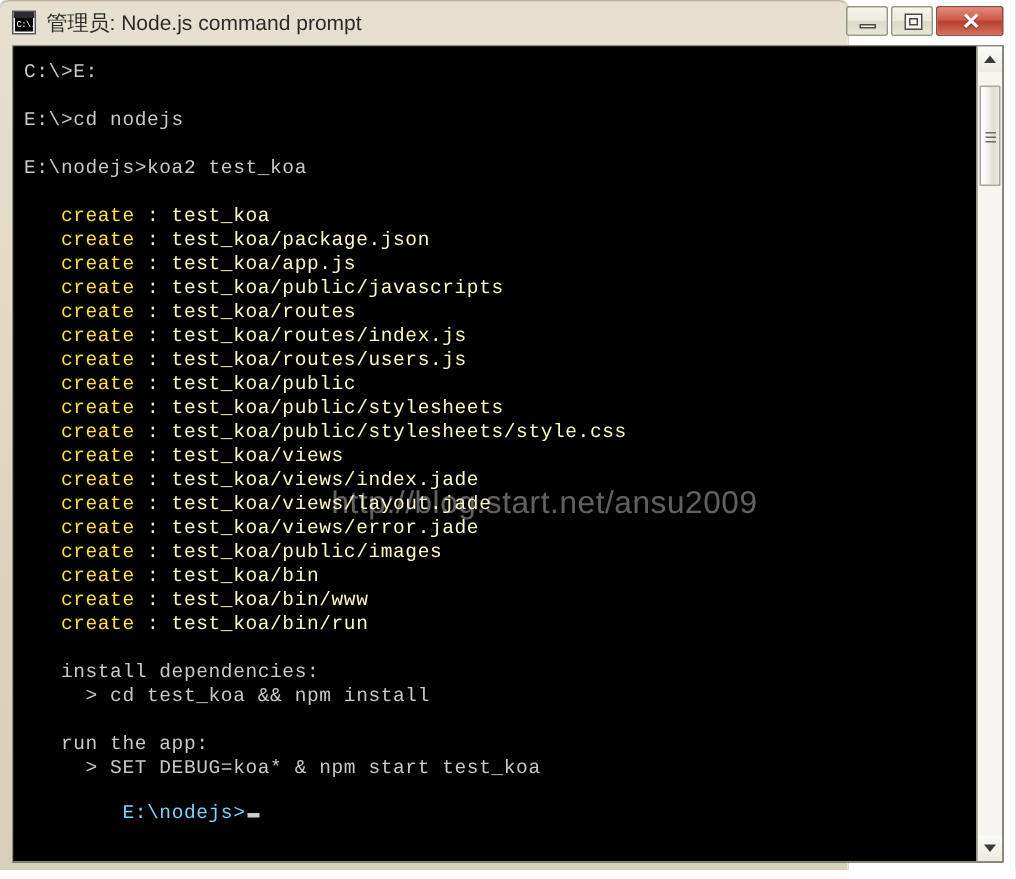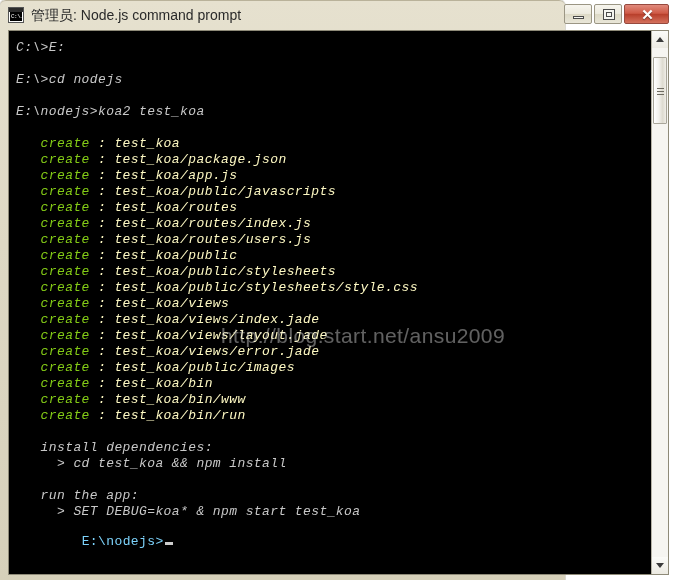--- a/index.html
+++ b/index.html
@@ -167,24 +167,23 @@
     position: absolute;
     left: 7px;
     top: 9px;
     width: 630px;
     font-family: "Liberation Mono", "DejaVu Sans Mono", monospace;
     font-size: 13px;
     line-height: 16px;
     color: #c8c8c8;
     white-space: pre;
     letter-spacing: 0.4px;
-    font-style: italic;
   }
   .cline { height: 16px; white-space: pre; }
-  .tag-create { color: #84cc16; text-align: center; }
+  .tag-create { color: #fde047; text-align: center; }
   .txt { color: #fef9c3; }
 
   
   #prompt-line {
     position: absolute;
     left: 7px;
     bottom: 8px;
     font-family: "Liberation Mono", "DejaVu Sans Mono", monospace;
     font-size: 13px;
     line-height: 16px;

